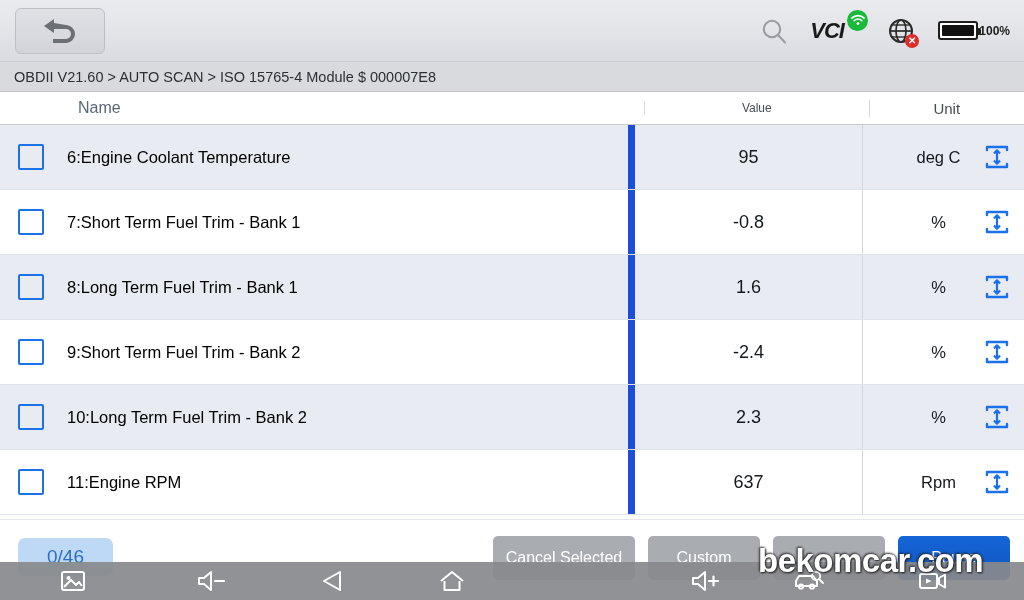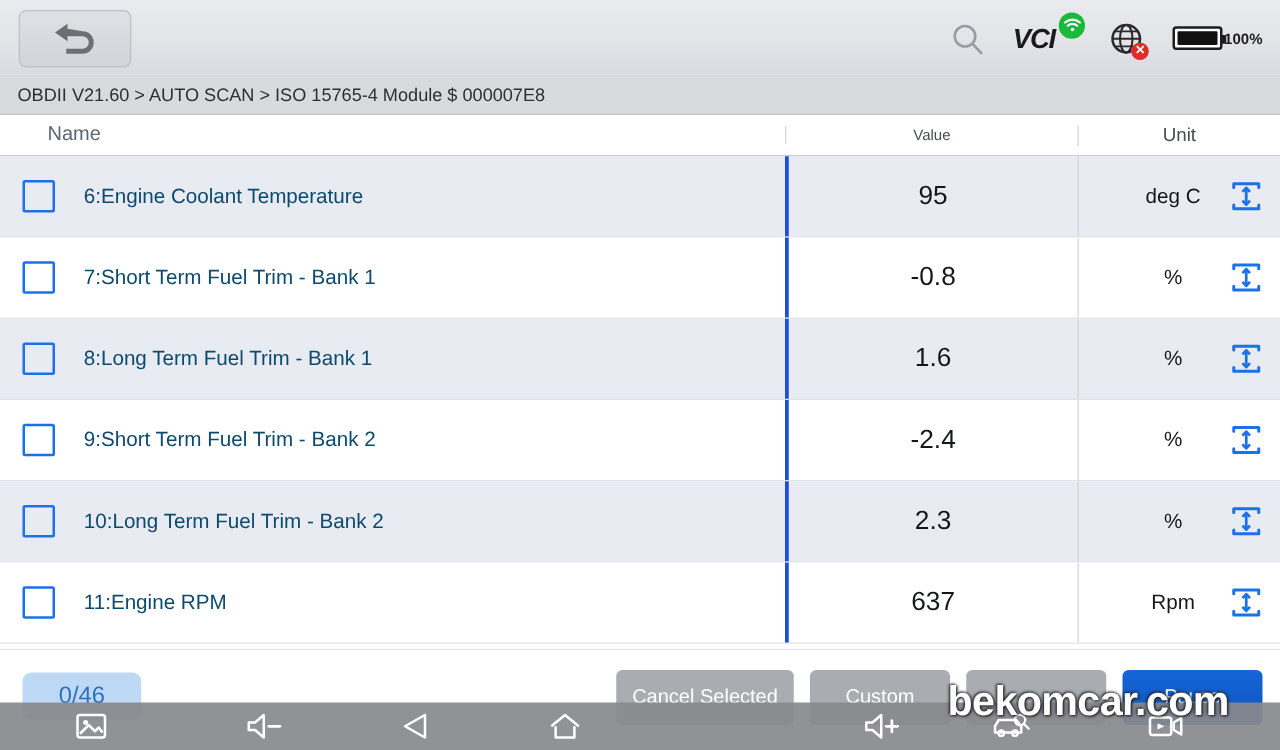--- a/index.html
+++ b/index.html
@@ -69,40 +69,40 @@
     position: absolute; left: 0; top: 62px; width: 1024px; height: 30px;
     background: #d8dade; color: #2c3033; font-size: 14.5px;
     display: flex; align-items: center; padding-left: 14px;
     border-bottom: 1px solid #c2c5ca;
   }
 
   
   .table { position: absolute; left: 0; top: 92px; width: 1024px; height: 427px; background:#fff; }
   .thead {
     display: flex; height: 33px; align-items: center;
-    border-bottom: 1px solid #c7cbd1; background: #ffffff;
+    border-bottom: 1px solid #c7cbd1; background: #ffffff; padding-left: 40px;
   }
   .th-name  { width: 628px; padding-left: 38px; color: #5a6876; font-size: 16px; }
   .th-value { width: 234px; text-align: center; color: #454d55; font-size: 12px;
               border-left: 1px solid #d3d6db; }
   .th-unit  { width: 162px; text-align: center; color: #454d55; font-size: 15px;
               border-left: 1px solid #d3d6db; }
 
   .row { display: flex; height: 65px; align-items: stretch; border-bottom: 1px solid #dfe2e7; }
   .row.alt { background: #e8ebf1; }
   .row.plain { background: #ffffff; }
   .c-name { width: 628px; display: flex; align-items: center; padding-left: 18px; }
   .cbox {
     width: 26px; height: 26px; border: 2px solid #1b72e8; border-radius: 2px;
     background: transparent; flex: 0 0 auto; cursor: pointer;
   }
-  .name-txt { margin-left: 23px; font-size: 16.5px; color: #0c4a6e; }
+  .name-txt { margin-left: 23px; font-size: 16.5px; color: #000000; }
   .c-value {
     width: 234px; display: flex; align-items: center; justify-content: center;
-    font-size: 21px; color: #15181b; border-left: 3px solid #1d4ed8;
+    font-size: 18px; color: #15181b; border-left: 7px solid #1d4ed8;
   }
   .c-unit {
     width: 108px; display: flex; align-items: center; justify-content: center;
     font-size: 16.5px; color: #15181b; border-left: 1px solid #d3d6db; padding-left: 44px;
   }
   .c-graph { width: 54px; display: flex; align-items: center; justify-content: center; cursor: pointer; }
 
   
   .footer {
     position: absolute; left: 0; top: 519px; width: 1024px; height: 81px;

